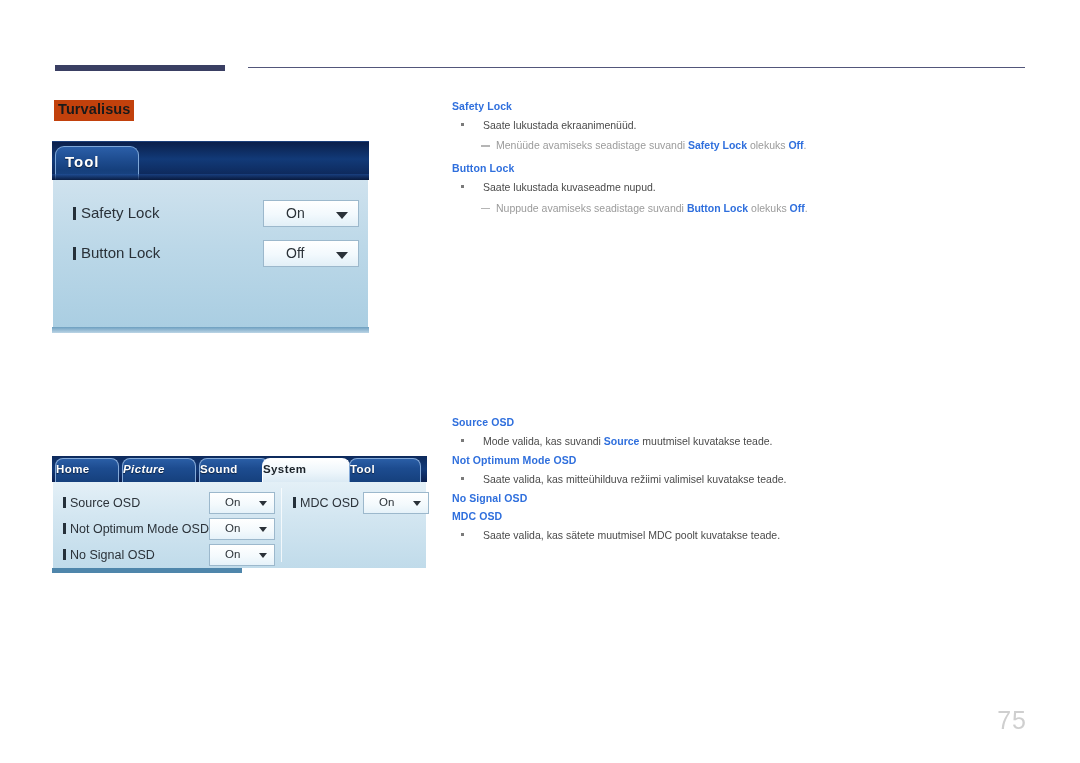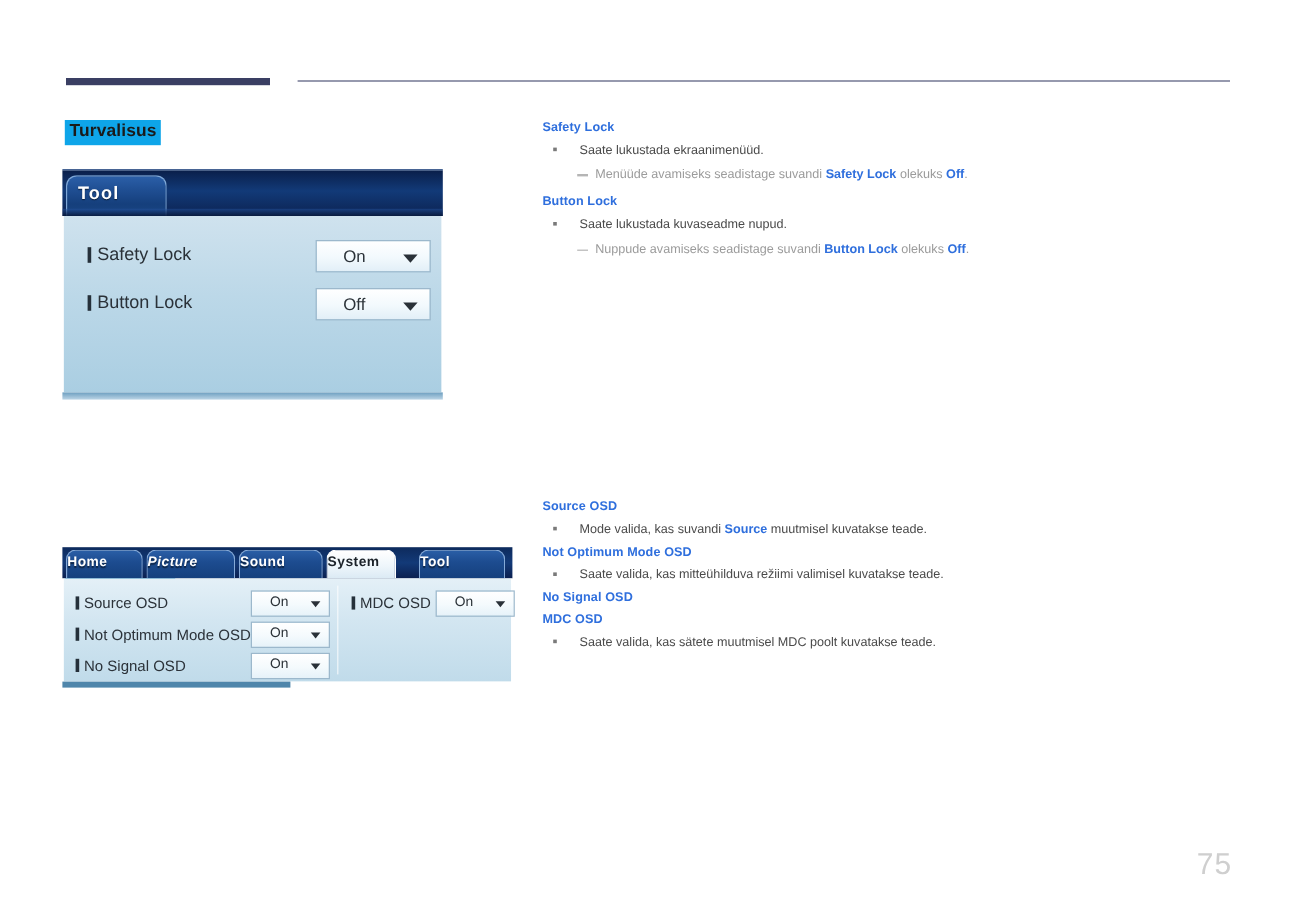--- a/index.html
+++ b/index.html
@@ -32,21 +32,21 @@
     height: 1px;
     background: #52567a;
   }
 
   
   .sec-head {
     position: absolute;
     font-size: 14.5px;
     font-weight: bold;
     color: #1a1a1a;
-    background: #0ea5e9;
+    background: #c2410c;
     padding: 2px 4px 3px 4px;
     line-height: 1.1;
     letter-spacing: 0.1px;
     white-space: nowrap;
   }
   #head-turvalisus { left: 54px; top: 100px; }
   #head-osd        { left: 54px; top: 419px; margin-top: 44px; }
 
   
   .osd {
@@ -411,21 +411,21 @@
   <div class="sys-tabbar">
     <div class="sys-tab" style="left:3px;   width:64px;">
         <span>Home</span>
       </div>
     <div class="sys-tab" style="left:70px;  width:74px;font-style:italic;">
         <span>Picture</span>
       </div>
     <div class="sys-tab" style="left:147px; width:70px;">
         <span>Sound</span>
       </div>
-    <div class="sys-tab active" style="left:220px; width:58px;">
+    <div class="sys-tab active" style="left:210px; width:88px;">
         <span>System</span>
       </div>
     <div class="sys-tab" style="left:297px; width:72px;">
         <span>Tool</span>
       </div>
   </div>
 
   <div class="sys-body">
     <div class="sys-divider"></div>
 

